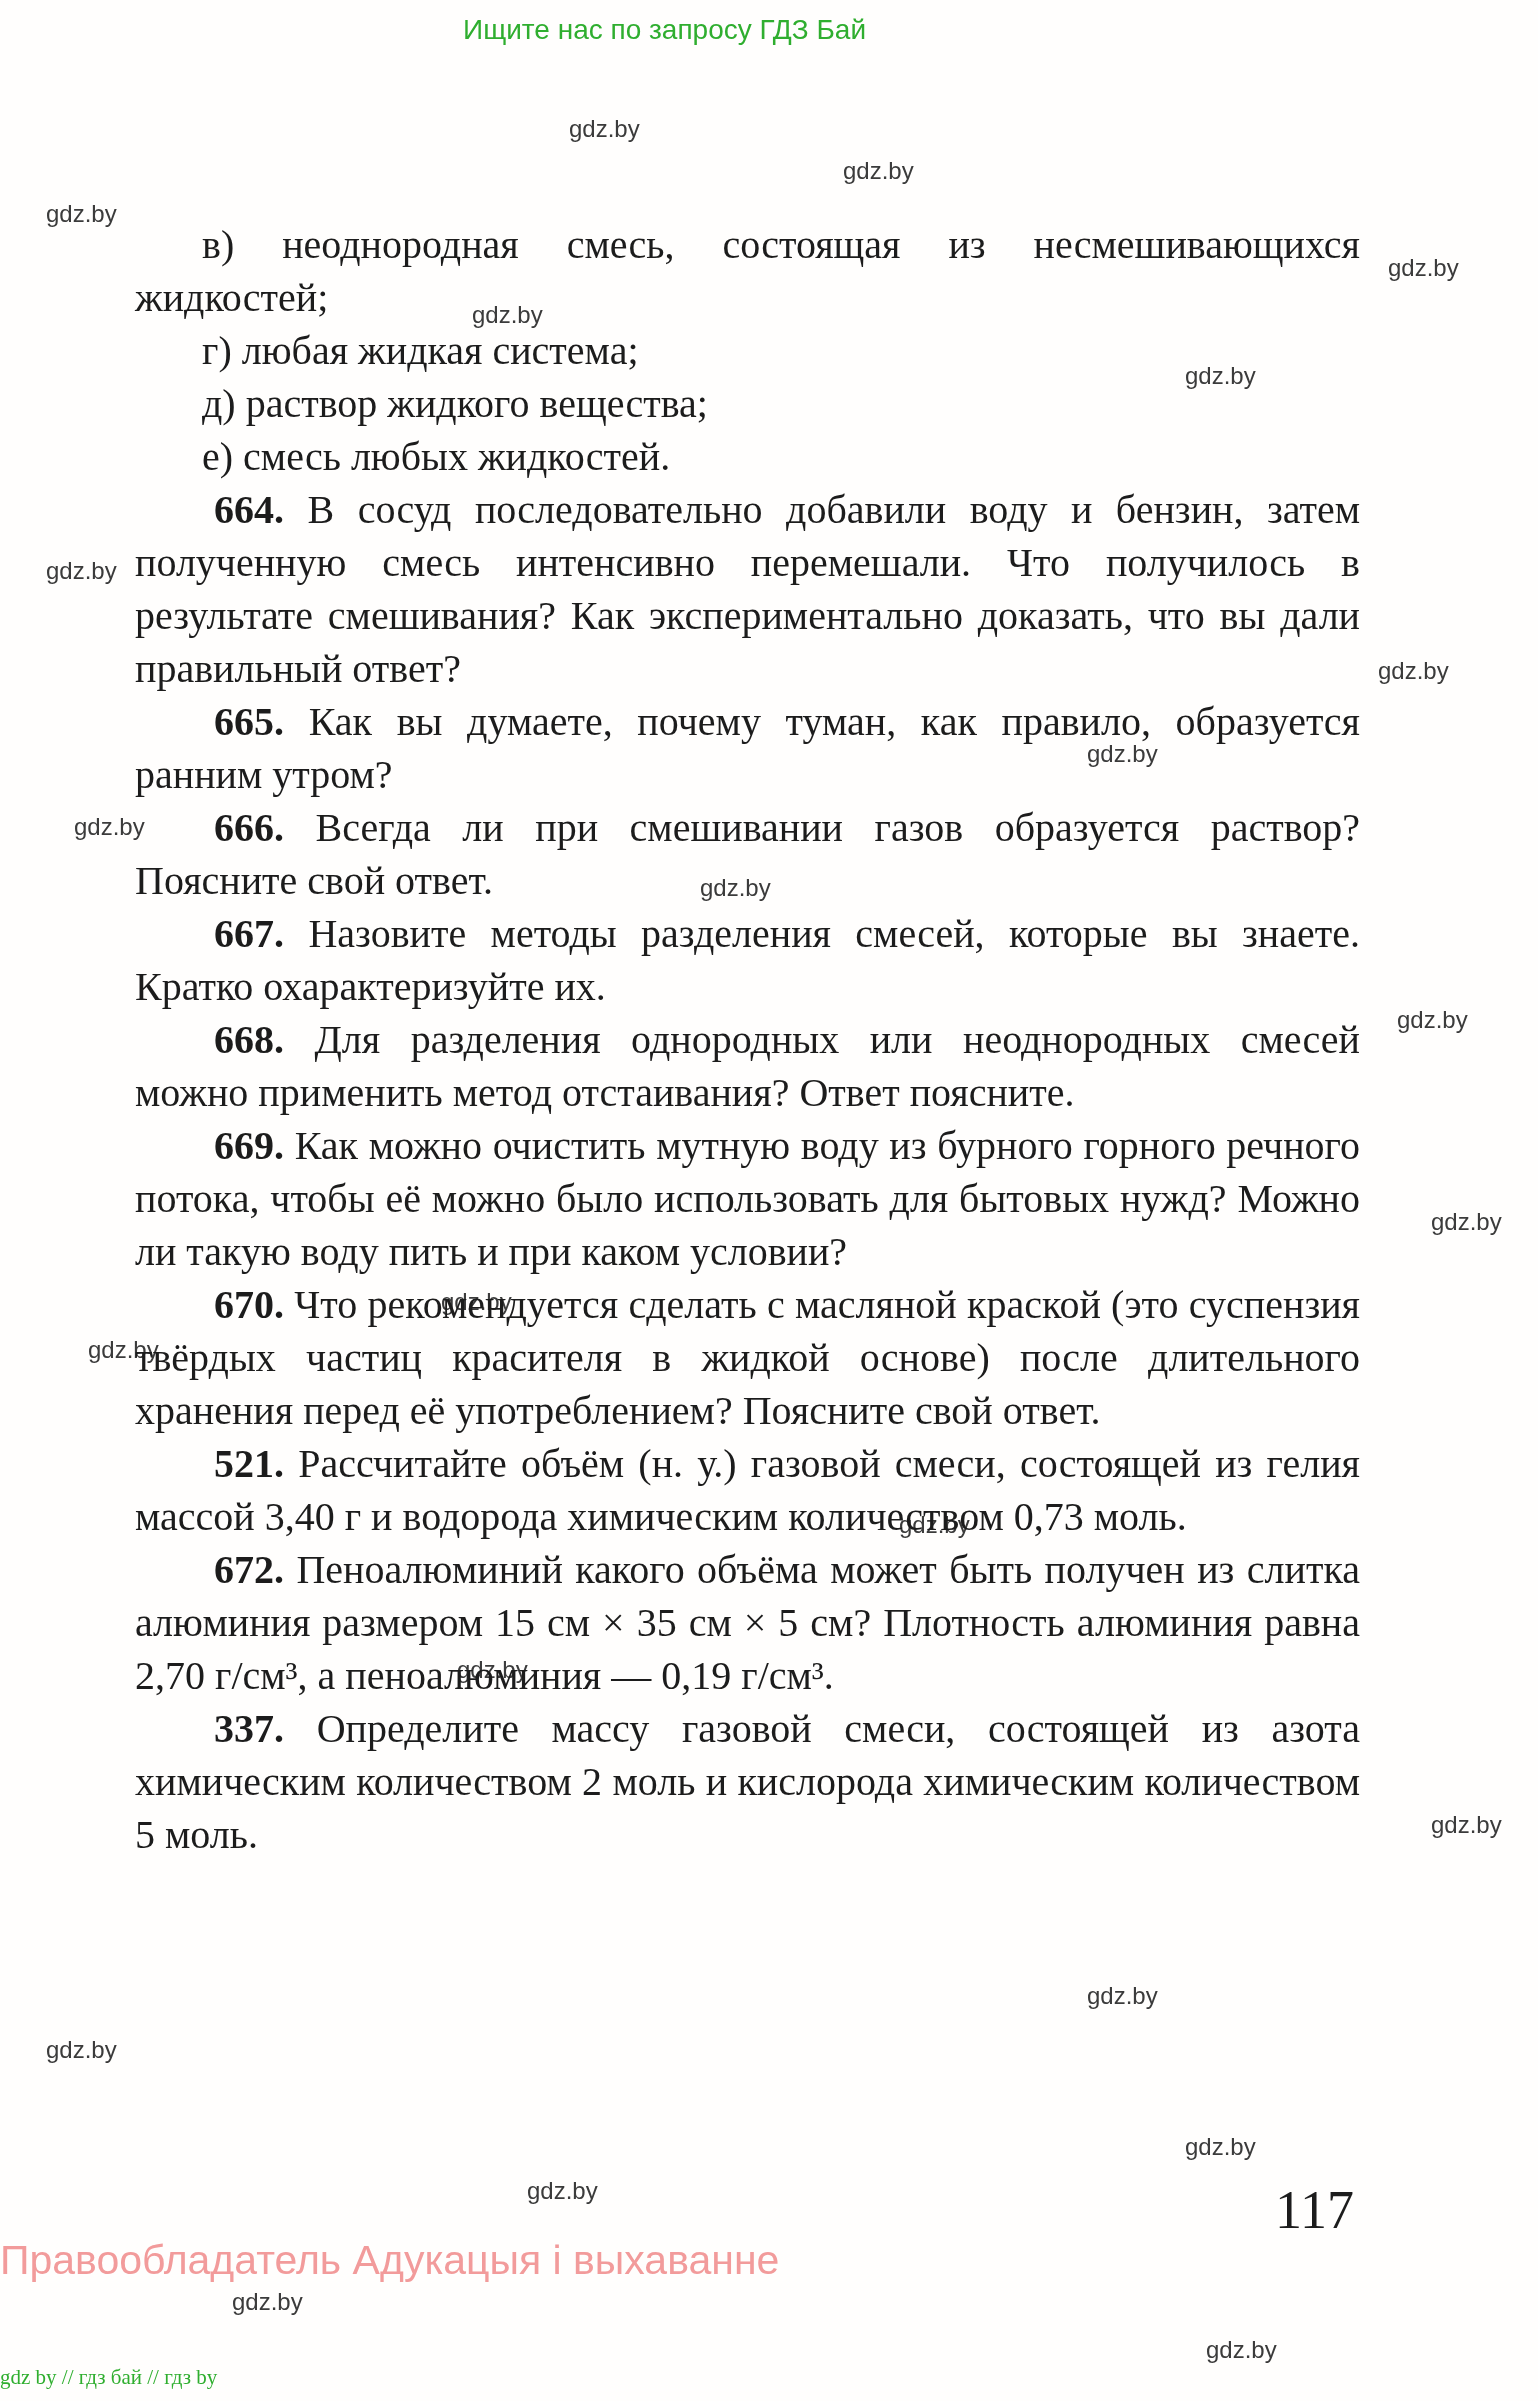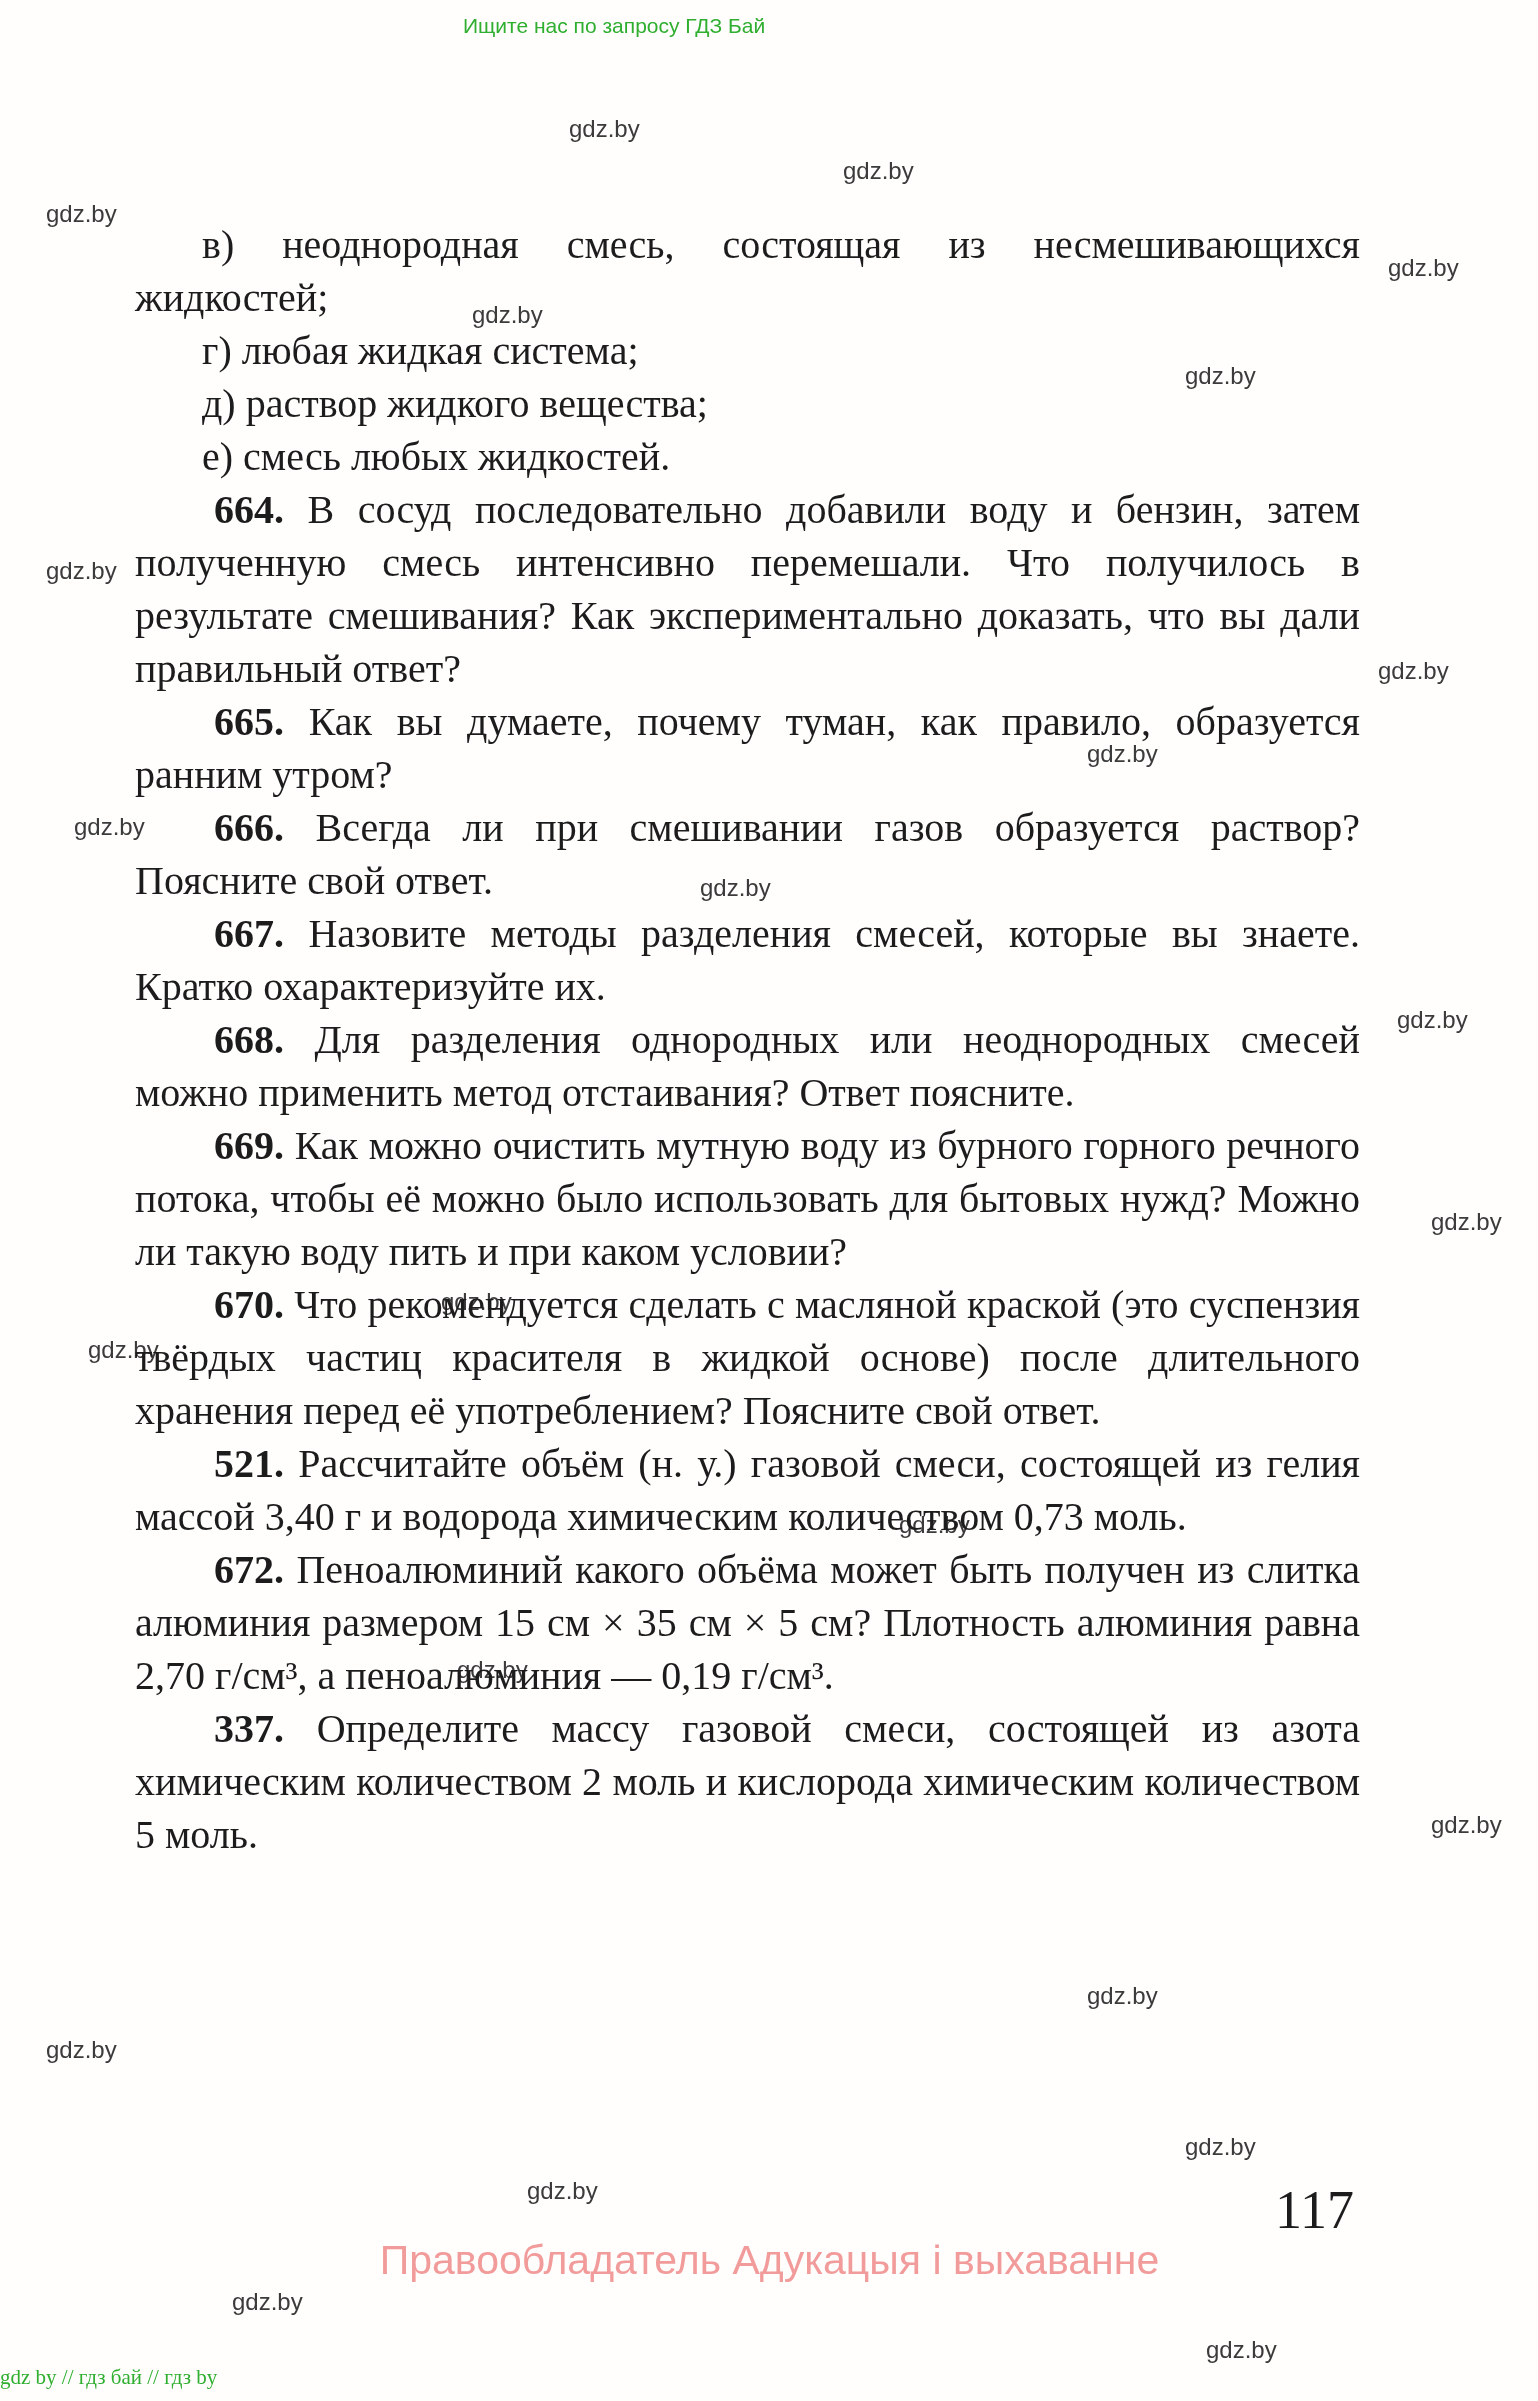--- a/index.html
+++ b/index.html
@@ -11,21 +11,21 @@
     background: #fffefd;
     font-family: "Liberation Serif", serif;
     color: var(--text_black, #1c1c1c);
     overflow: hidden;
   }
   .promo-header {
     position: absolute;
     top: 14px;
     left: 463px;
     font-family: "Liberation Sans", sans-serif;
-    font-size: 21px;
+    font-size: 28px;
     color: var(--promo_green, #2fae2f);
     white-space: nowrap;
   }
   .wm {
     position: absolute;
     font-family: "Liberation Sans", sans-serif;
     font-size: 24px;
     color: var(--watermark_gray, #3b3b3b);
     white-space: nowrap;
   }
@@ -48,21 +48,20 @@
     left: 1275px;
     top: 2179px;
     font-size: 54px;
     color: var(--text_black, #1c1c1c);
   }
   .copyright {
     position: absolute;
     top: 2237px;
     left: 0;
     width: 100%;
-    text-align: center;
     font-family: "Liberation Sans", sans-serif;
     font-size: 41px;
     color: var(--copyright_pink, #f29b9b);
   }
   .footer-links {
     position: absolute;
     top: 2365px;
     left: 0;
     width: 100%;
     font-family: Liberation Serif, serif;

